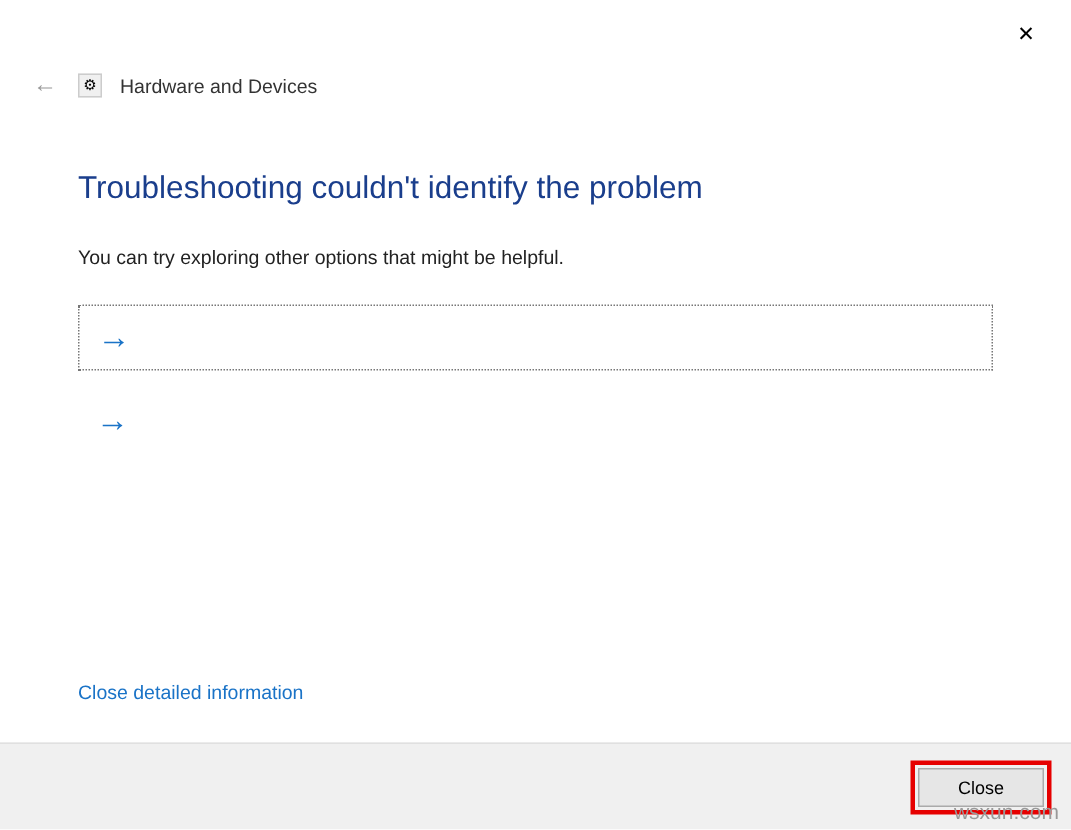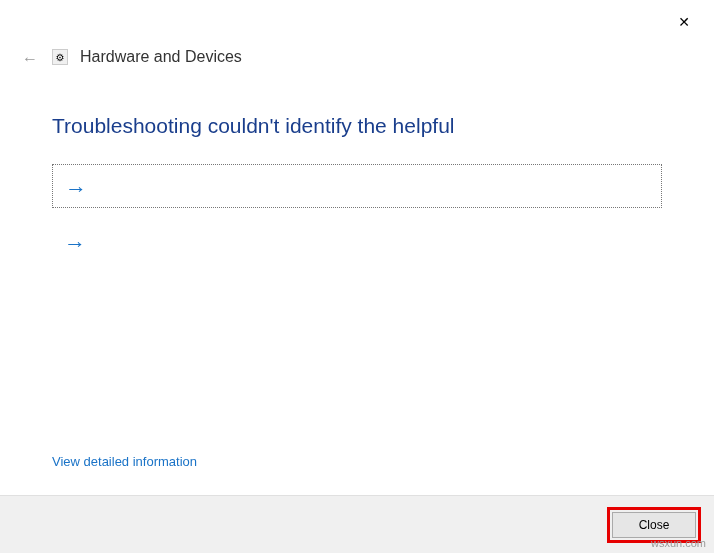--- a/index.html
+++ b/index.html
@@ -48,21 +48,21 @@
       width: 16px;
       height: 16px;
       display: inline-flex;
       align-items: center;
       justify-content: center;
       background: #f0f0f0;
       border: 1px solid #ccc;
       font-size: 10px;
     }
     .breadcrumb-text {
-      font-size: 16px;
+      font-size: 13px;
       color: #333;
     }
     .content {
       padding: 44px 52px 0 52px;
     }
     .headline {
       font-size: 21px;
       color: #1a3e8c;
       font-weight: 400;
       margin-bottom: 26px;
@@ -121,48 +121,49 @@
       cursor: pointer;
     }
     .btn-highlight {
       outline: 3px solid #e60000;
       outline-offset: 2px;
     }
     .watermark {
       position: absolute;
       right: 8px;
       bottom: 4px;
-      font-size: 11px;
+      font-size: 14px;
       color: #999;
     }
   </style>
 </head>
 <body>
 
 <div class="titlebar">
   <div class="close-x">✕</div>
 </div>
 
 <div class="header-row">
   <div class="back-arrow">←</div>
   <div class="icon-box">⚙</div>
   <div class="breadcrumb-text">Hardware and Devices</div>
 </div>
 
 <div class="content">
-  <h1 class="headline">Troubleshooting couldn't identify the helpful</h1>
+  <h1 class="headline">Troubleshooting couldn't identify the problem</h1>
+  <p class="subtext">You can try exploring other options that might be helpful.</p>
 
   <div class="option-row focused">
     <span class="option-arrow">→</span>
   </div>
 
   <div class="option-row">
     <span class="option-arrow">→</span>
   </div>
 </div>
 
-<a class="detail-link">View detailed information</a>
+<a class="detail-link">Close detailed information</a>
 
 <div class="footer">
   <button class="btn btn-highlight">Close</button>
 </div>
 
 <div class="watermark">wsxun.com</div>
 
 </body></html>

